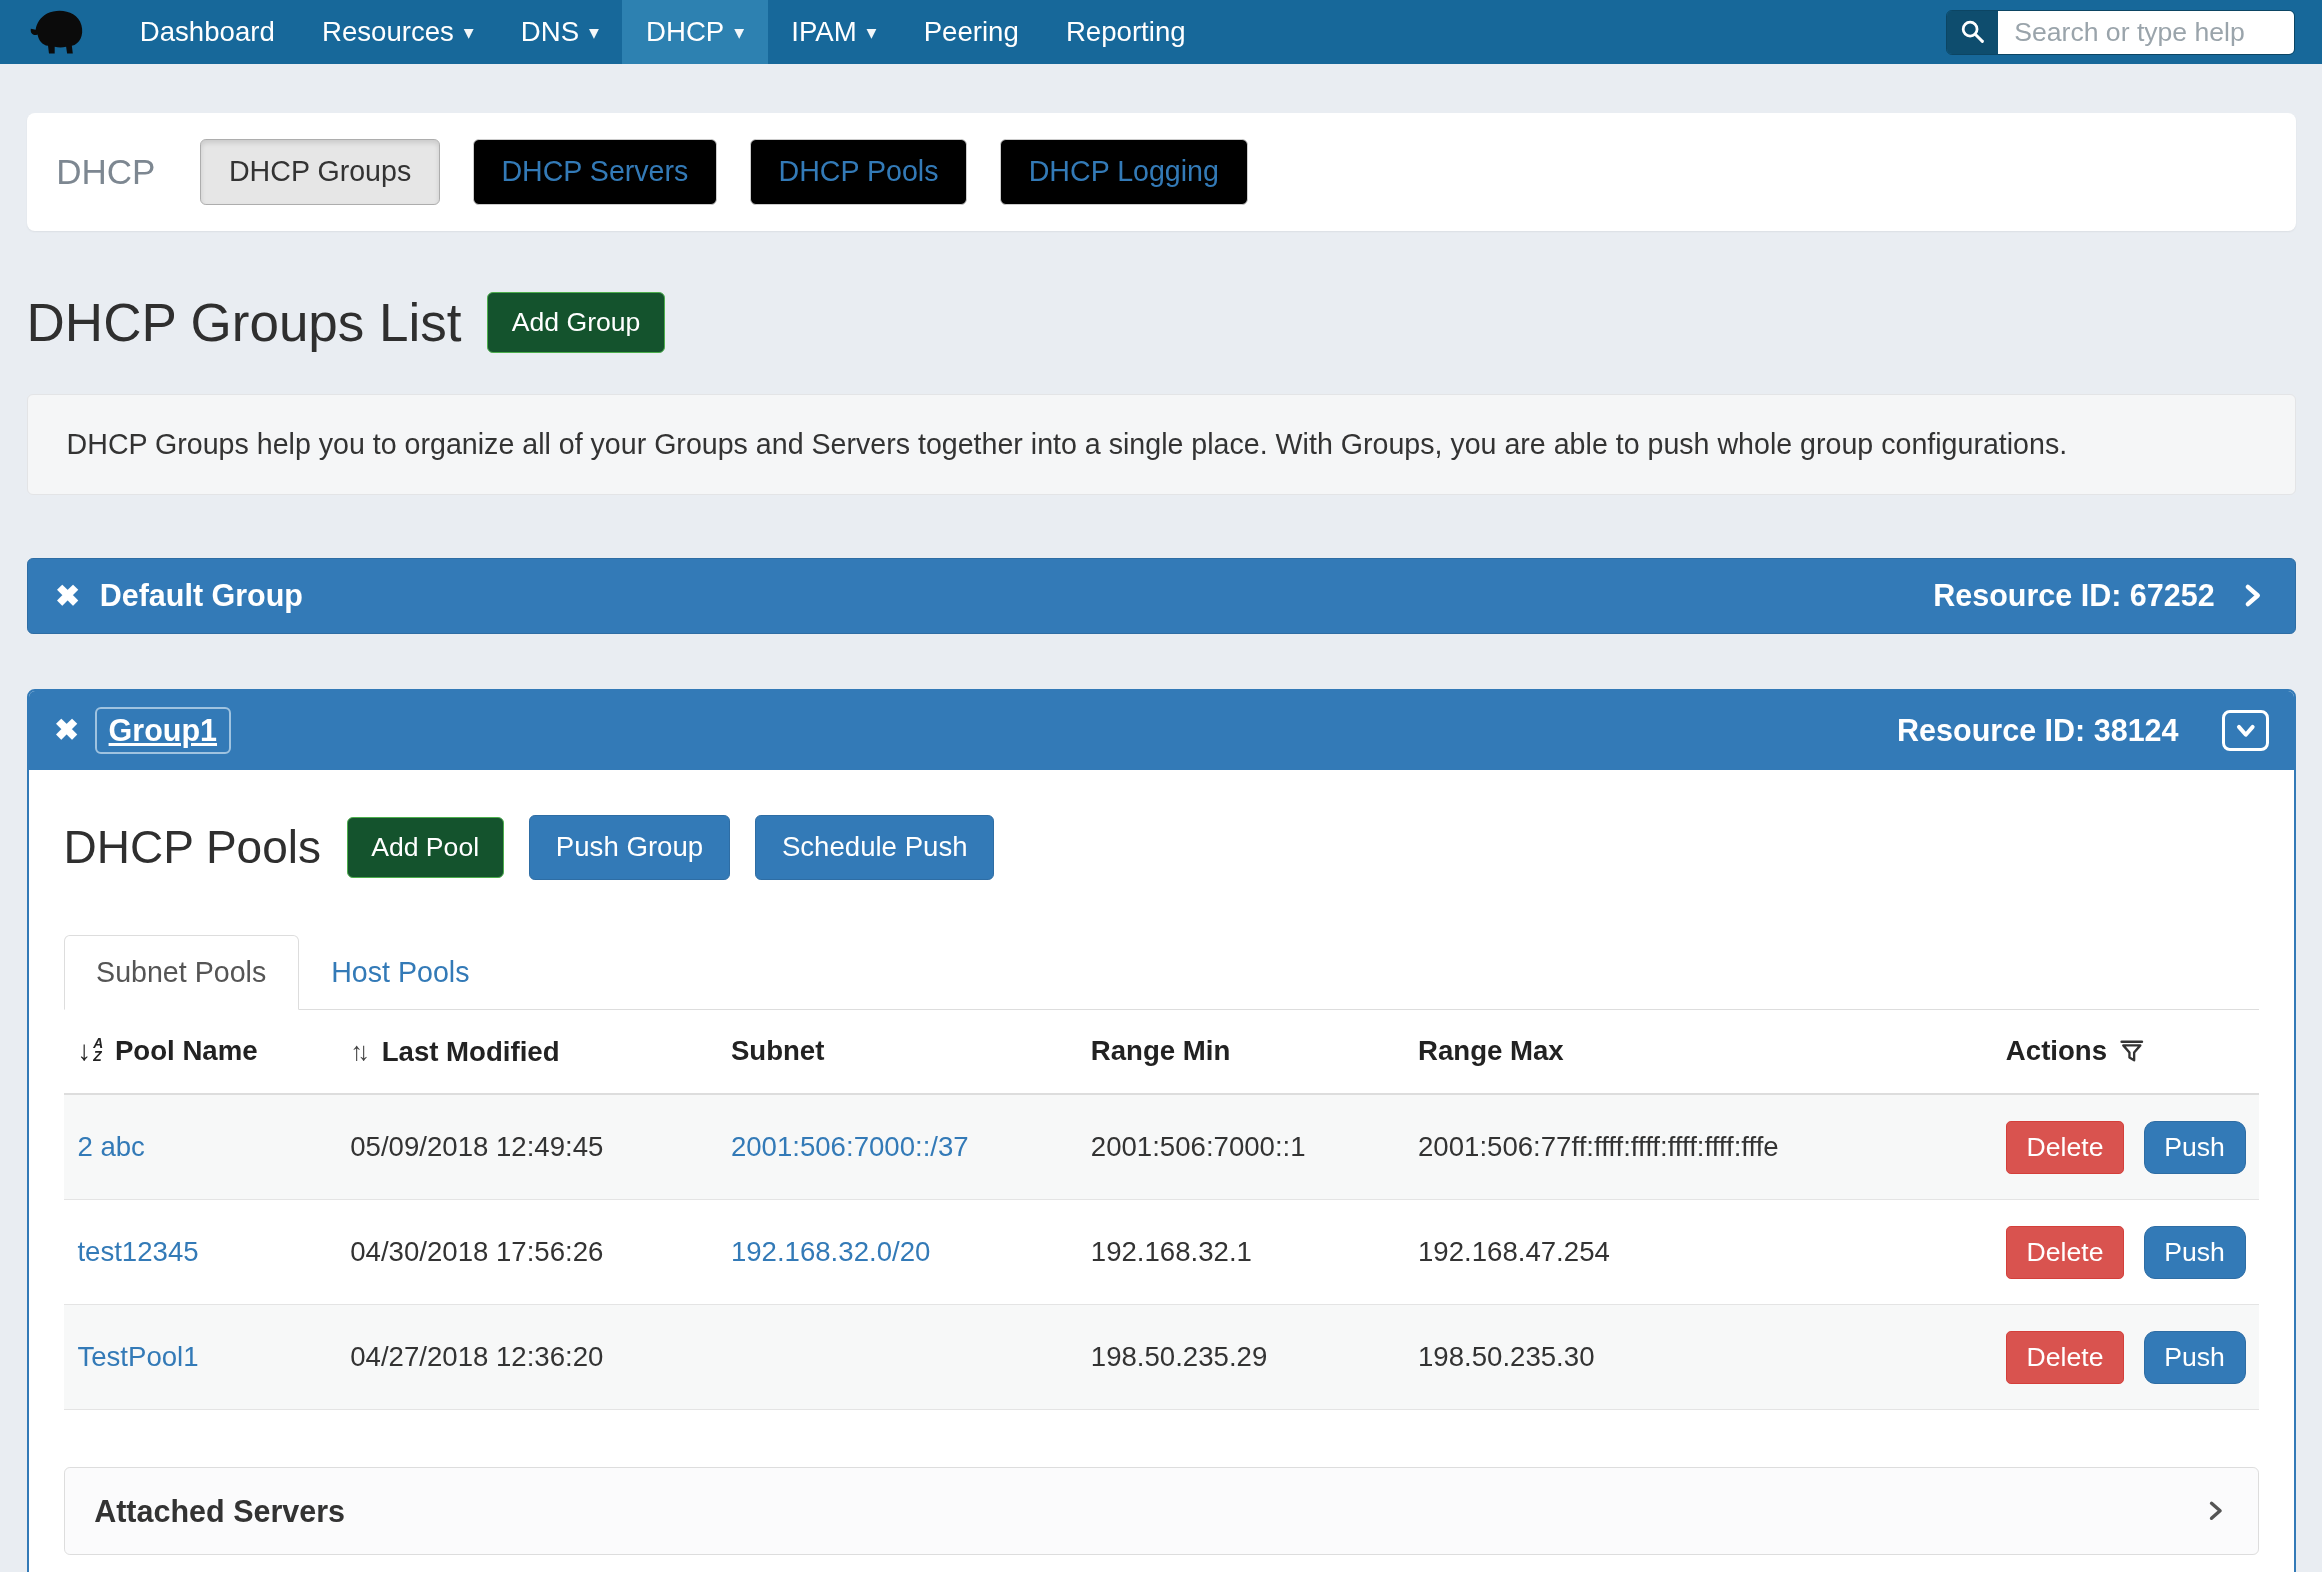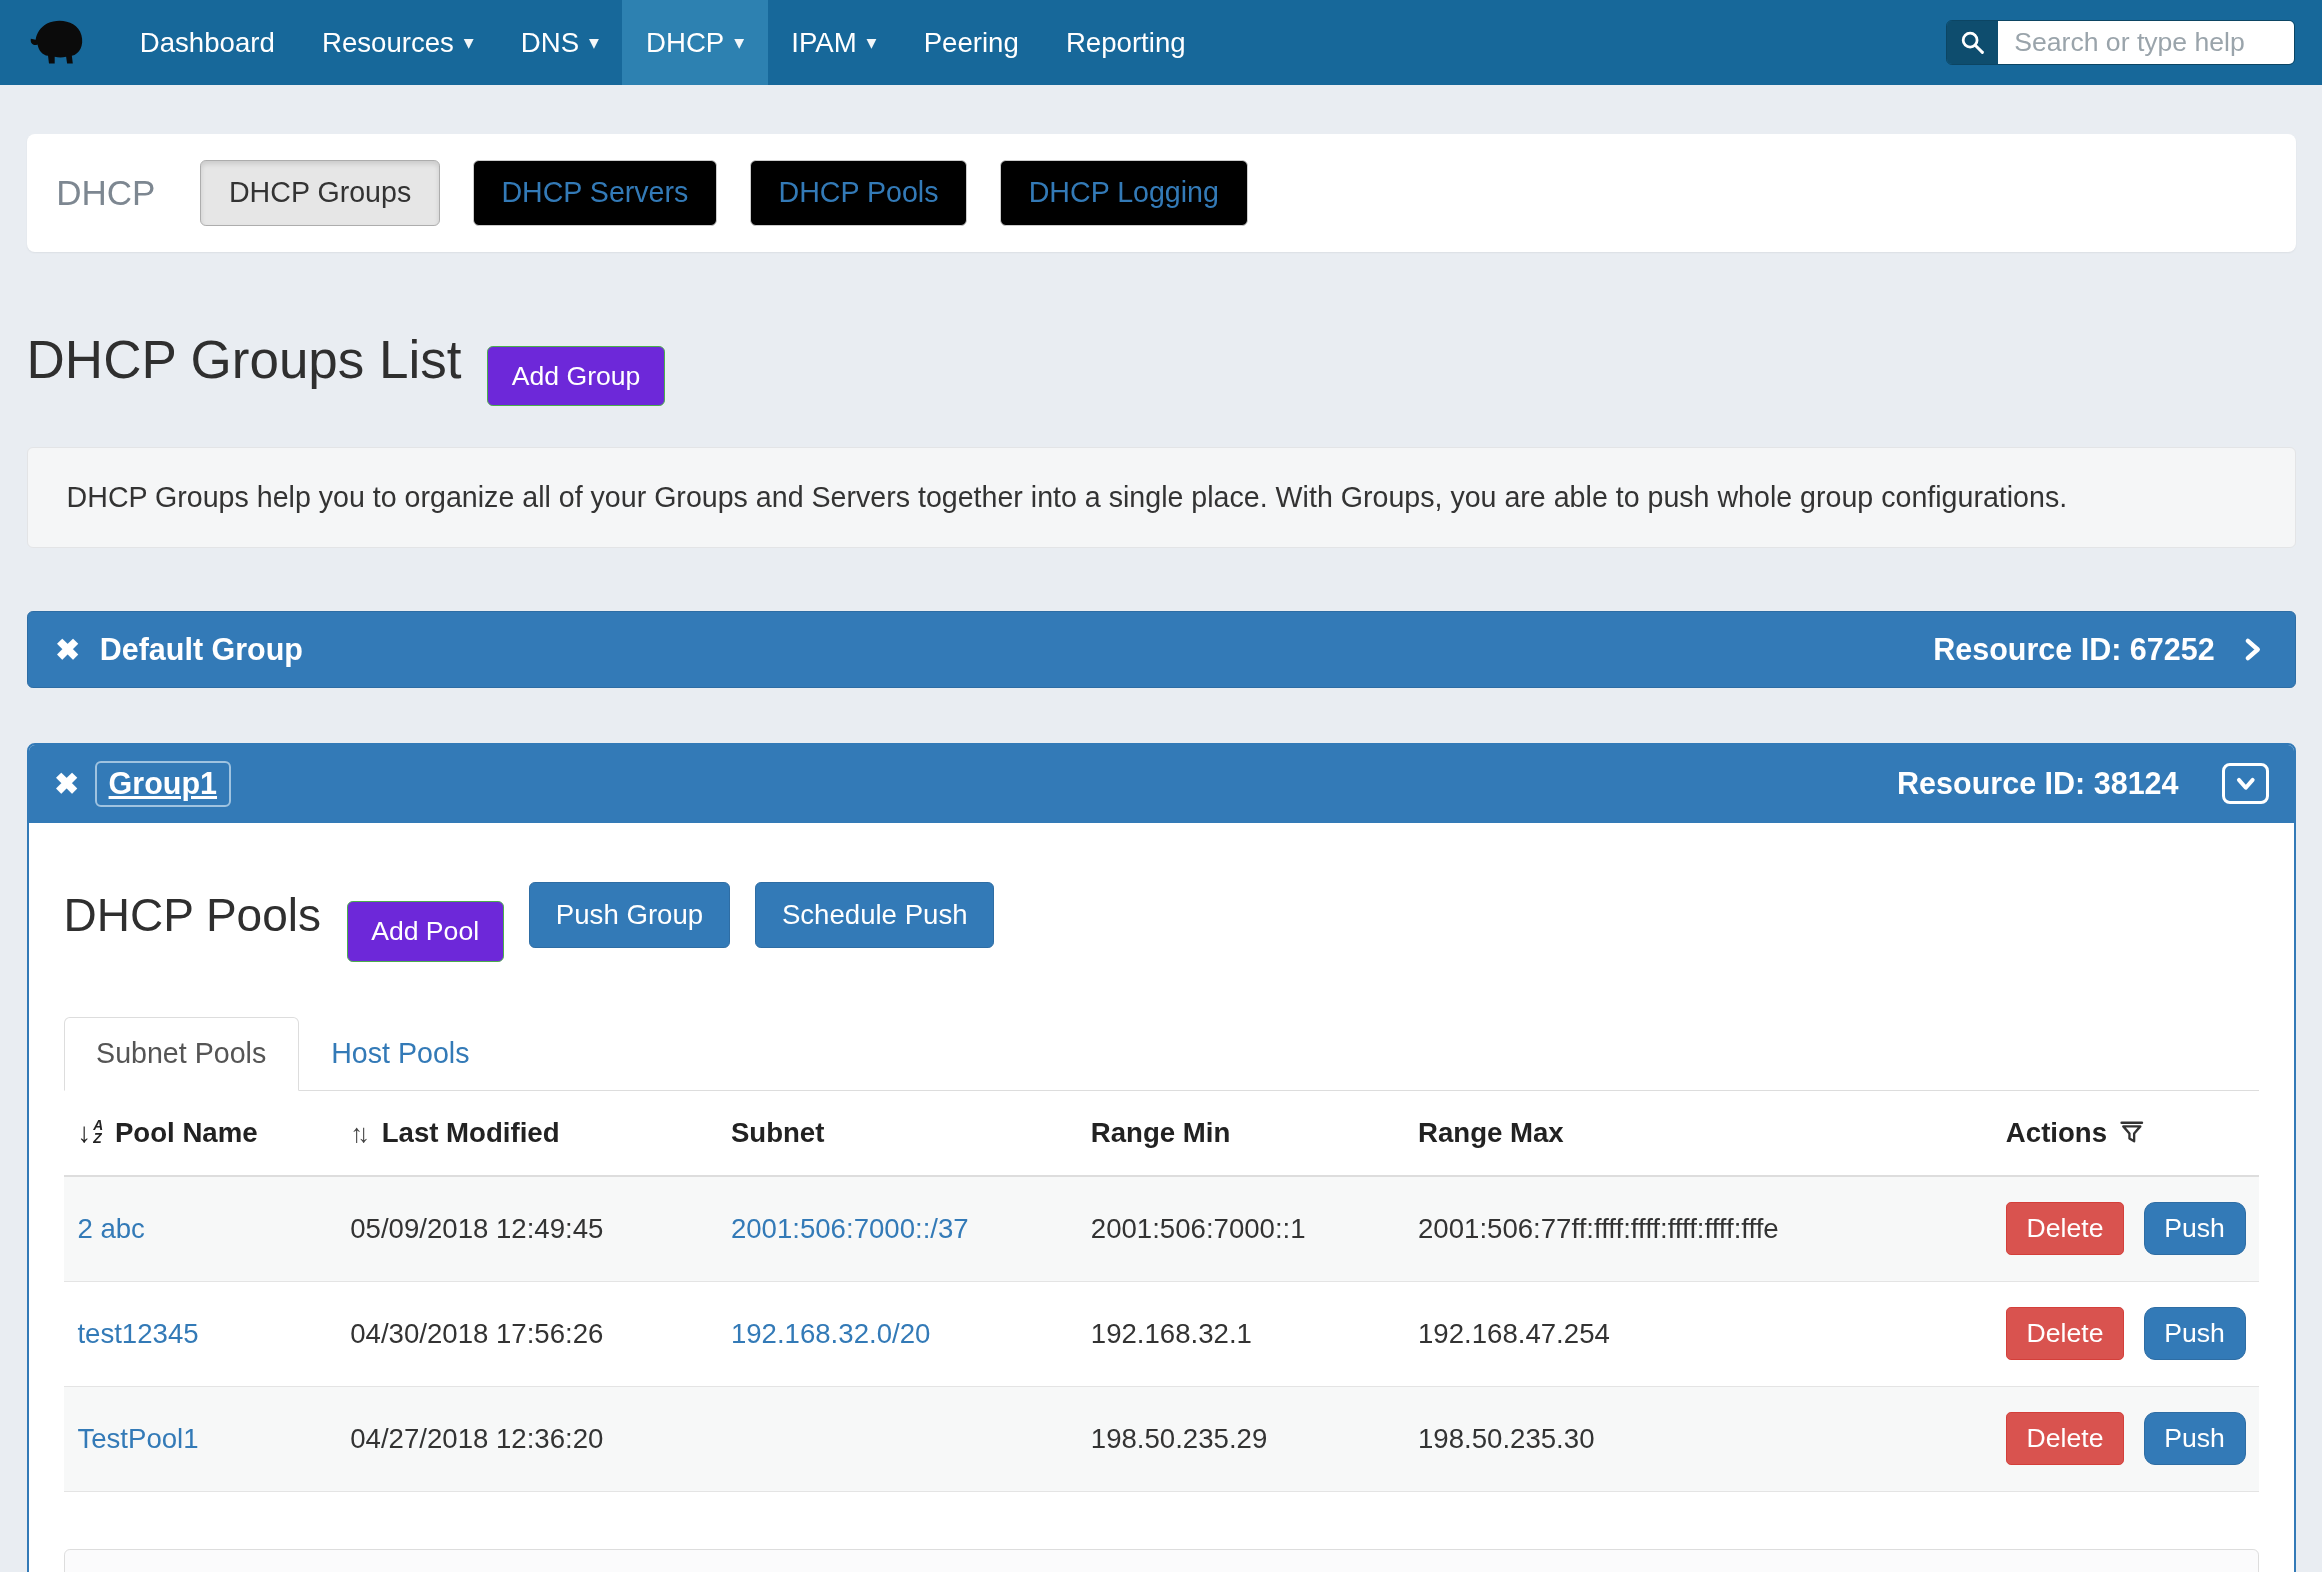--- a/index.html
+++ b/index.html
@@ -6,21 +6,21 @@
   html, body { margin: 0; padding: 0; }
   body {
     width: 2323px; min-height: 1572px;
     background: #e9edf2;
     font-family: "Liberation Sans", sans-serif;
     color: #333;
   }
 
   
   .navbar {
-    height: 85px; background: #17689a;
+    height: 64px; background: #17689a;
     display: flex; align-items: stretch;
   }
   .navbar-brand {
     display: flex; align-items: center; padding: 0 27.6px;
   }
   .nav-items { display: flex; align-items: stretch; }
   .nav-item {
     display: flex; align-items: center; gap: 9.9px;
     padding: 0 23.6px; color: #fff; font-size: 27.6px; cursor: pointer;
   }
@@ -57,22 +57,22 @@
   }
   .subnav-btn.active {
     background: #e6e6e6; border-color: #adadad; color: #333;
     box-shadow: inset 0 3px 4.9px rgba(0,0,0,.12);
   }
 
   
   .page-header { margin-top: 61px; display: flex; align-items: center; gap: 25.6px; }
   .page-title { font-size: 53px; font-weight: 500; color: #2f2f2f; margin: 0; }
   .btn-success {
-    background: #6d28d9; border: 1px solid #4cae4c; color: #fff;
-    font-size: 26.6px; padding: 13.8px 23.6px; margin-top: 33px;
+    background: #14532d; border: 1px solid #4cae4c; color: #fff;
+    font-size: 26.6px; padding: 13.8px 23.6px;
   }
   .btn-primary {
     background: #337ab7; border: 1px solid #2e6da4; color: #fff;
     font-size: 27.6px; padding: 15.8px 25.6px;
   }
 
   
   .info-box {
     margin-top: 41px; background: #f5f6f7; border: 1px solid #e3e4e6;
     border-radius: 5.9px; padding: 33px 39px; font-size: 28.6px; color: #333;

